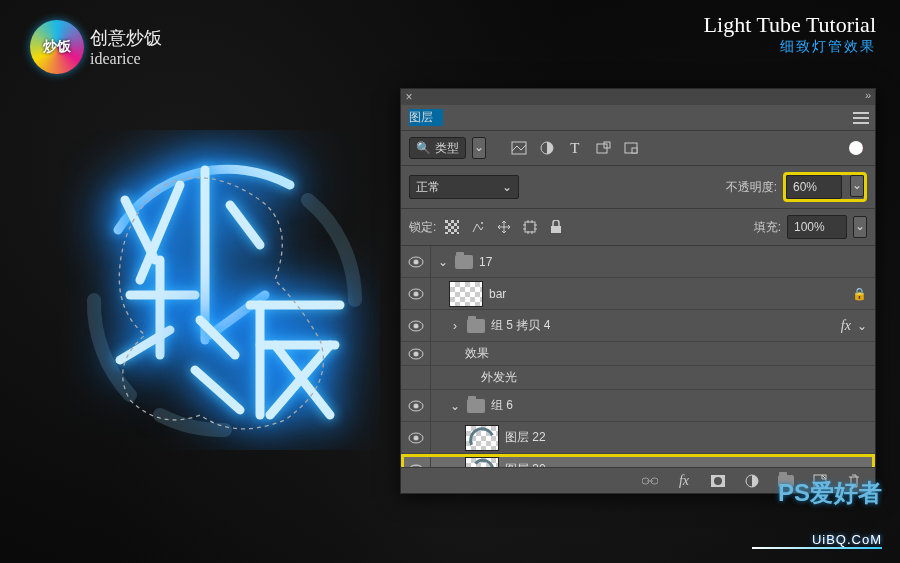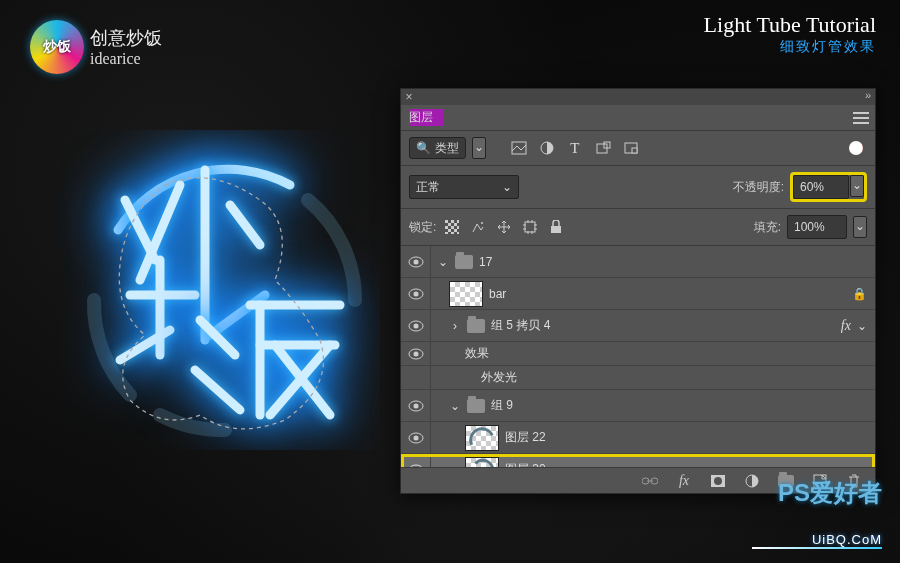--- a/index.html
+++ b/index.html
@@ -50,42 +50,42 @@
     border:1px solid #2b2b2b; box-shadow:0 4px 20px rgba(0,0,0,.7);
     z-index:10;
   }
   .panel-tabbar{height:16px;background:#454545;display:flex;align-items:center;}
   .panel-close{width:16px;text-align:center;color:#bbb;cursor:pointer;}
   .panel-collapse{position:absolute;right:4px;top:0;color:#bbb;cursor:pointer;font-size:11px;}
   .panel-title{
     height:26px;background:#535353;display:flex;align-items:center;padding:0 8px;
     border-bottom:1px solid #3a3a3a;
   }
-  .panel-title span{background:#a21caf;padding-right:10px;text-align:center;}
+  .panel-title span{background:#0369a1;padding-right:10px;text-align:center;}
   .panel-menu{position:absolute;right:6px;top:20px;cursor:pointer;}
   .panel-menu div{width:16px;height:2px;background:#ccc;margin:3px 0;}
   
   .row{display:flex;align-items:center;gap:6px;padding:6px 8px;border-bottom:1px solid #3a3a3a;}
   .filterbox{
     display:flex;align-items:center;background:#3a3a3a;border:1px solid #222;
     border-radius:3px;padding:2px 6px;gap:4px;height:22px;
   }
   .dd{width:14px;text-align:center;background:#646464;border:1px solid #222;border-radius:2px;height:22px;line-height:18px;cursor:pointer;}
   .iconbtn{width:22px;height:22px;display:flex;align-items:center;justify-content:center;color:#ddd;}
   .dot-mode{width:14px;height:14px;border-radius:50%;background:#fff;position:relative;box-shadow:-4px 0 0 -4px #ff3b3b inset;}
   
   .blendrow{border-bottom:1px solid #3a3a3a;}
   .select{
     background:#3a3a3a;border:1px solid #222;border-radius:2px;height:24px;
     display:flex;align-items:center;padding:0 6px;min-width:110px;justify-content:space-between;
   }
   .select.small{min-width:60px;}
   .label{color:#ccc;}
   .hlbox{border:3px solid #e8d100;border-radius:4px;padding:0;}
-  .hlbox .grp{display:flex;gap:1px;}
+  .hlbox .grp{display:flex;gap:8px;}
   .hlbox .select{min-width:56px;}
   
   .lockrow{border-bottom:1px solid #3a3a3a;}
   .lockrow .iconbtn{width:20px;height:20px;}
   
   .layers{flex:1;overflow:hidden;}
   .lrow{
     display:flex;align-items:center;height:32px;border-bottom:1px solid #424242;
     position:relative;
   }
@@ -368,21 +368,21 @@
     <div class="lrow">
       <div class="eye">
           <svg width="16" height="12">
             <ellipse cx="8" cy="6" rx="7" ry="5" fill="none" stroke="#ccc"></ellipse>
             <circle cx="8" cy="6" r="2.5" fill="#ccc"></circle>
           </svg>
         </div>
       <div class="content indent1">
           <span class="twisty">⌄</span>
           <div class="folder"></div>
-          <span class="lname">组 9</span>
+          <span class="lname">组 6</span>
         </div>
     </div>
 
     <div class="lrow">
       <div class="eye">
           <svg width="16" height="12">
             <ellipse cx="8" cy="6" rx="7" ry="5" fill="none" stroke="#ccc"></ellipse>
             <circle cx="8" cy="6" r="2.5" fill="#ccc"></circle>
           </svg>
         </div>

